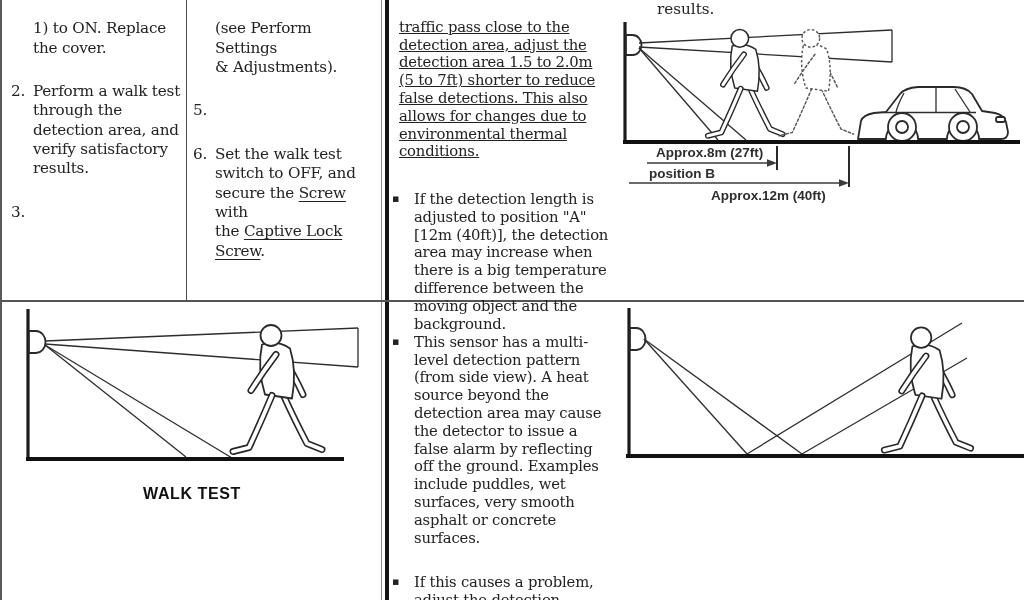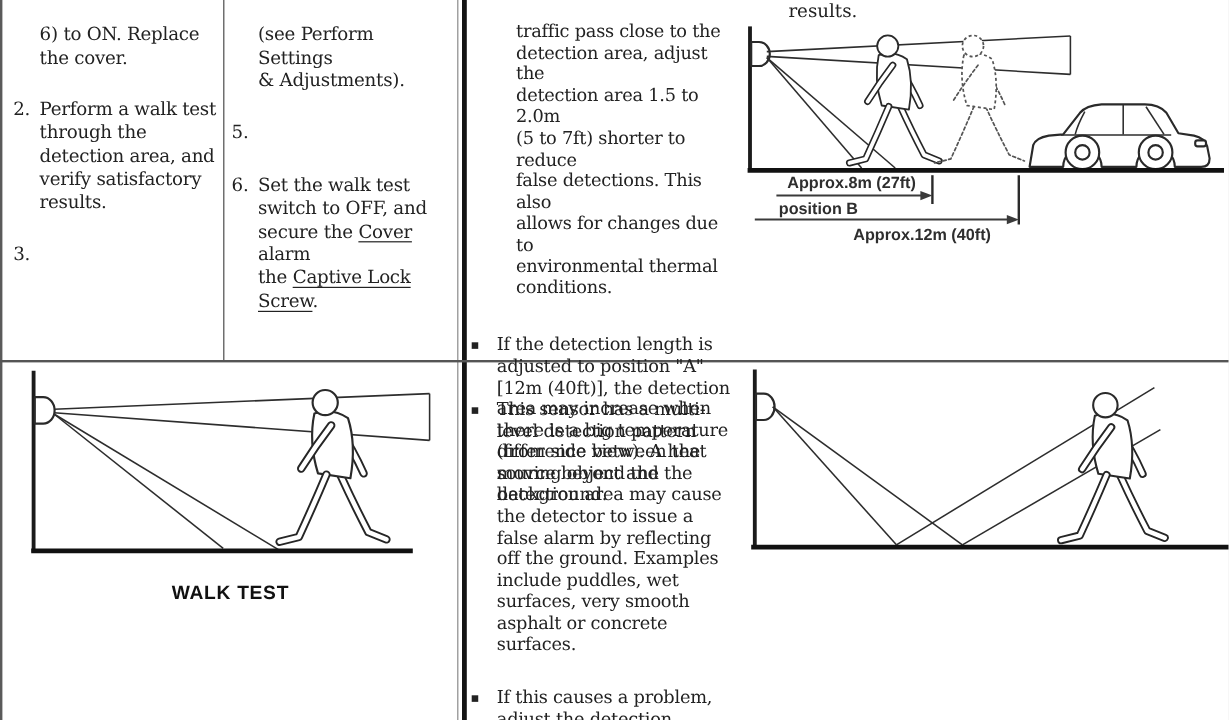--- a/index.html
+++ b/index.html
@@ -6,21 +6,21 @@
   #page{position:relative;width:1024px;height:600px;background:#ffffff;overflow:hidden;
         font-family:"DejaVu Serif","Liberation Serif",serif;color:#222;}
   
   .serifcol{position:absolute;white-space:pre-line;}
   .c12{font-size:15.2px;line-height:19.3px;letter-spacing:-0.2px;}
   .c3{font-size:14.8px;line-height:17.8px;letter-spacing:-0.2px;}
   .list-item{display:flex;margin-bottom:5px;}
   .marker{flex:none;width:22px;}
   .item-text{flex:1;}
   .indent22{padding-left:22px;}
-  .indent26{padding-left:41px;}
+  .indent26{padding-left:10px;text-decoration:underline;}
   .u{text-decoration:underline;text-underline-offset:2.5px;}
   .brow{display:flex;}
   .bullet{flex:none;width:22px;font-size:11px;line-height:inherit;padding-left:3px;}
   
   #left-border{position:absolute;left:0;top:0;width:2px;height:600px;background:#5a5a5a;}
   #vdiv-left{position:absolute;left:186px;top:0;width:1px;height:301px;background:#4c4c4c;}
   #vdiv-main{position:absolute;left:381px;top:0;width:8px;height:600px;box-sizing:border-box;
              border-left:1px solid #8a8a8a;border-right:4px solid #141414;}
   #hdiv{position:absolute;left:0;top:300px;width:1024px;height:2px;background:#555;}
   
@@ -47,21 +47,21 @@
 <body>
 
 <div id="page">
 
   <div id="left-border"></div>
   <div id="vdiv-left"></div>
   <div id="vdiv-main"></div>
   <div id="hdiv"></div>
 
   <div class="serifcol c12" style="left:11px;top:0;width:172px;">
-    <div class="indent22" style="margin-bottom:5px;">6) to ON.  Replace
+    <div class="indent22" style="margin-bottom:5px;">1) to ON.  Replace
 the cover.</div>
     <div class="list-item">
       <div class="marker">2.</div>
       <div class="item-text">Perform a walk test
 through the
 detection area, and
 verify satisfactory
 results.</div>
     </div>
     <div class="list-item">
@@ -72,21 +72,21 @@
   <div class="serifcol c12" style="left:193px;top:0;width:180px;">
     <div class="indent22" style="margin-bottom:5px;">(see Perform Settings
 &amp; Adjustments).</div>
     <div class="list-item">
       <div class="marker">5.</div>
     </div>
     <div class="list-item">
       <div class="marker">6.</div>
       <div class="item-text"><span>Set the walk test
 switch to OFF, and
-secure the </span><span class="u">Cover</span><span> alarm
+secure the </span><span class="u">Screw</span><span> with
 the </span><span class="u">Captive Lock
 Screw</span><span>.</span></div>
     </div>
   </div>
 
   <div class="serifcol c3" style="left:389px;top:0;width:226px;">
     <div class="indent26">traffic pass close to the
 detection area, adjust the
 detection area 1.5 to 2.0m
 (5 to 7ft) shorter to reduce

